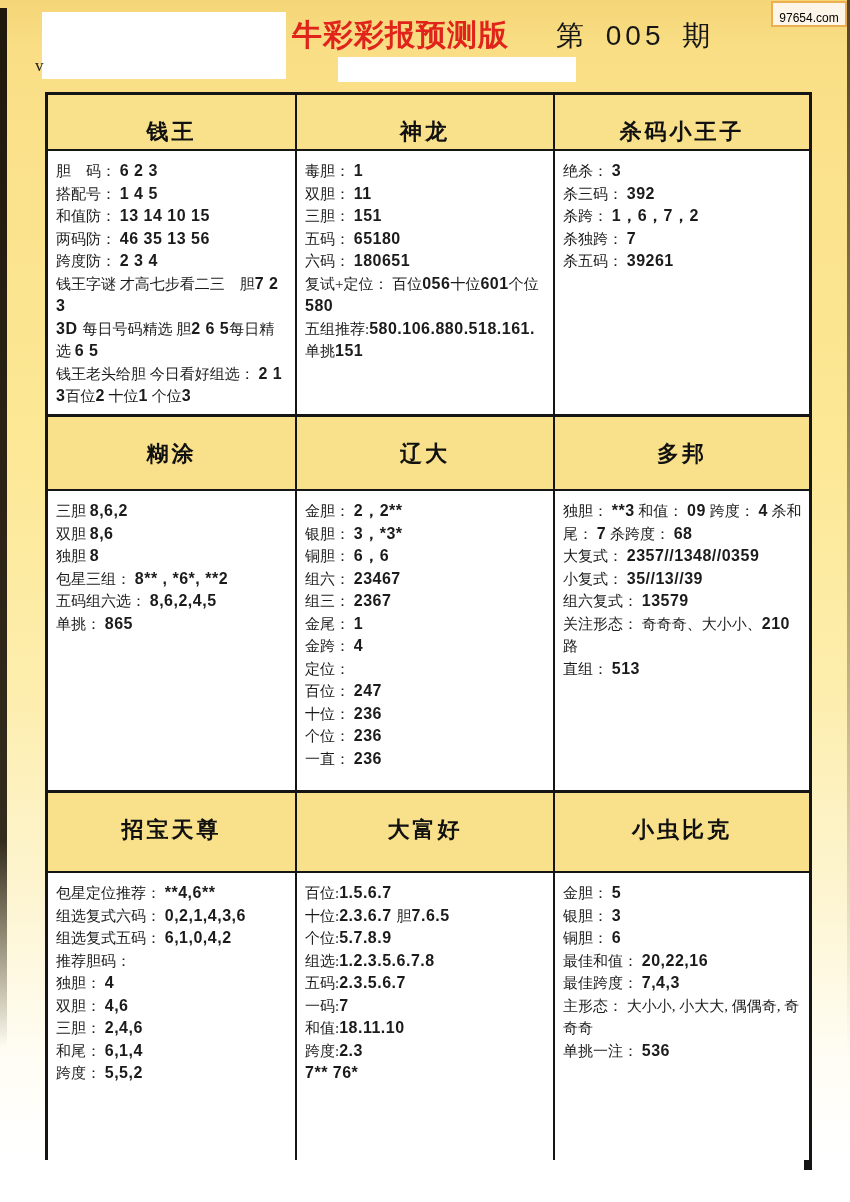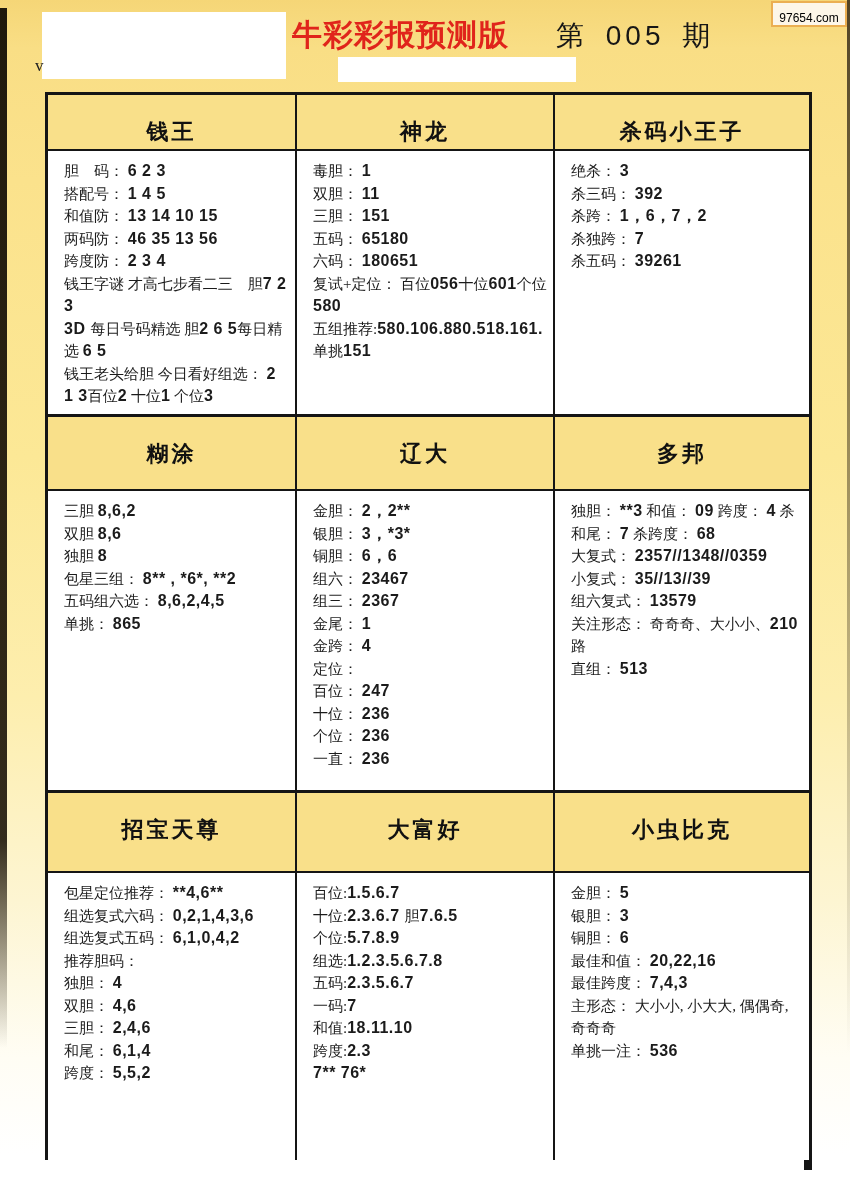--- a/index.html
+++ b/index.html
@@ -29,21 +29,21 @@
     display:grid;grid-template-columns:249px 258px 1fr;
     grid-template-rows:56px 266px 74px 302px 80px 1fr;
   }
   .board::after{content:"";position:absolute;right:-3px;bottom:-10px;width:8px;height:10px;background:#151515;}
   .cell{box-sizing:border-box;border-right:2px solid #151515;overflow:hidden;}
   .c3{border-right:none;}
   .hd{
     background:#f9e08a;border-bottom:2px solid #151515;text-align:center;padding-top:22px;
     font-family:"Liberation Serif","DejaVu Serif",serif;font-size:22px;font-weight:700;color:#111;letter-spacing:3px;
   }
-  .bd{background:#ffffff;border-bottom:3px solid #151515;padding:9px 6px 0 16px;}
+  .bd{background:#ffffff;border-bottom:3px solid #151515;padding:9px 6px 0 8px;}
   .bd.last{border-bottom:none;}
   .line{font-size:15px;line-height:22.5px;color:#1b1b1b;}
   .seg{white-space:pre-wrap;font-family:"Liberation Serif","DejaVu Serif",serif;}
   .seg.b{font-weight:700;font-size:16px;letter-spacing:0.5px;font-family:"Liberation Sans","DejaVu Sans",sans-serif;}
 </style>
 </head>
 <body>
 
 <div id="page">
 

